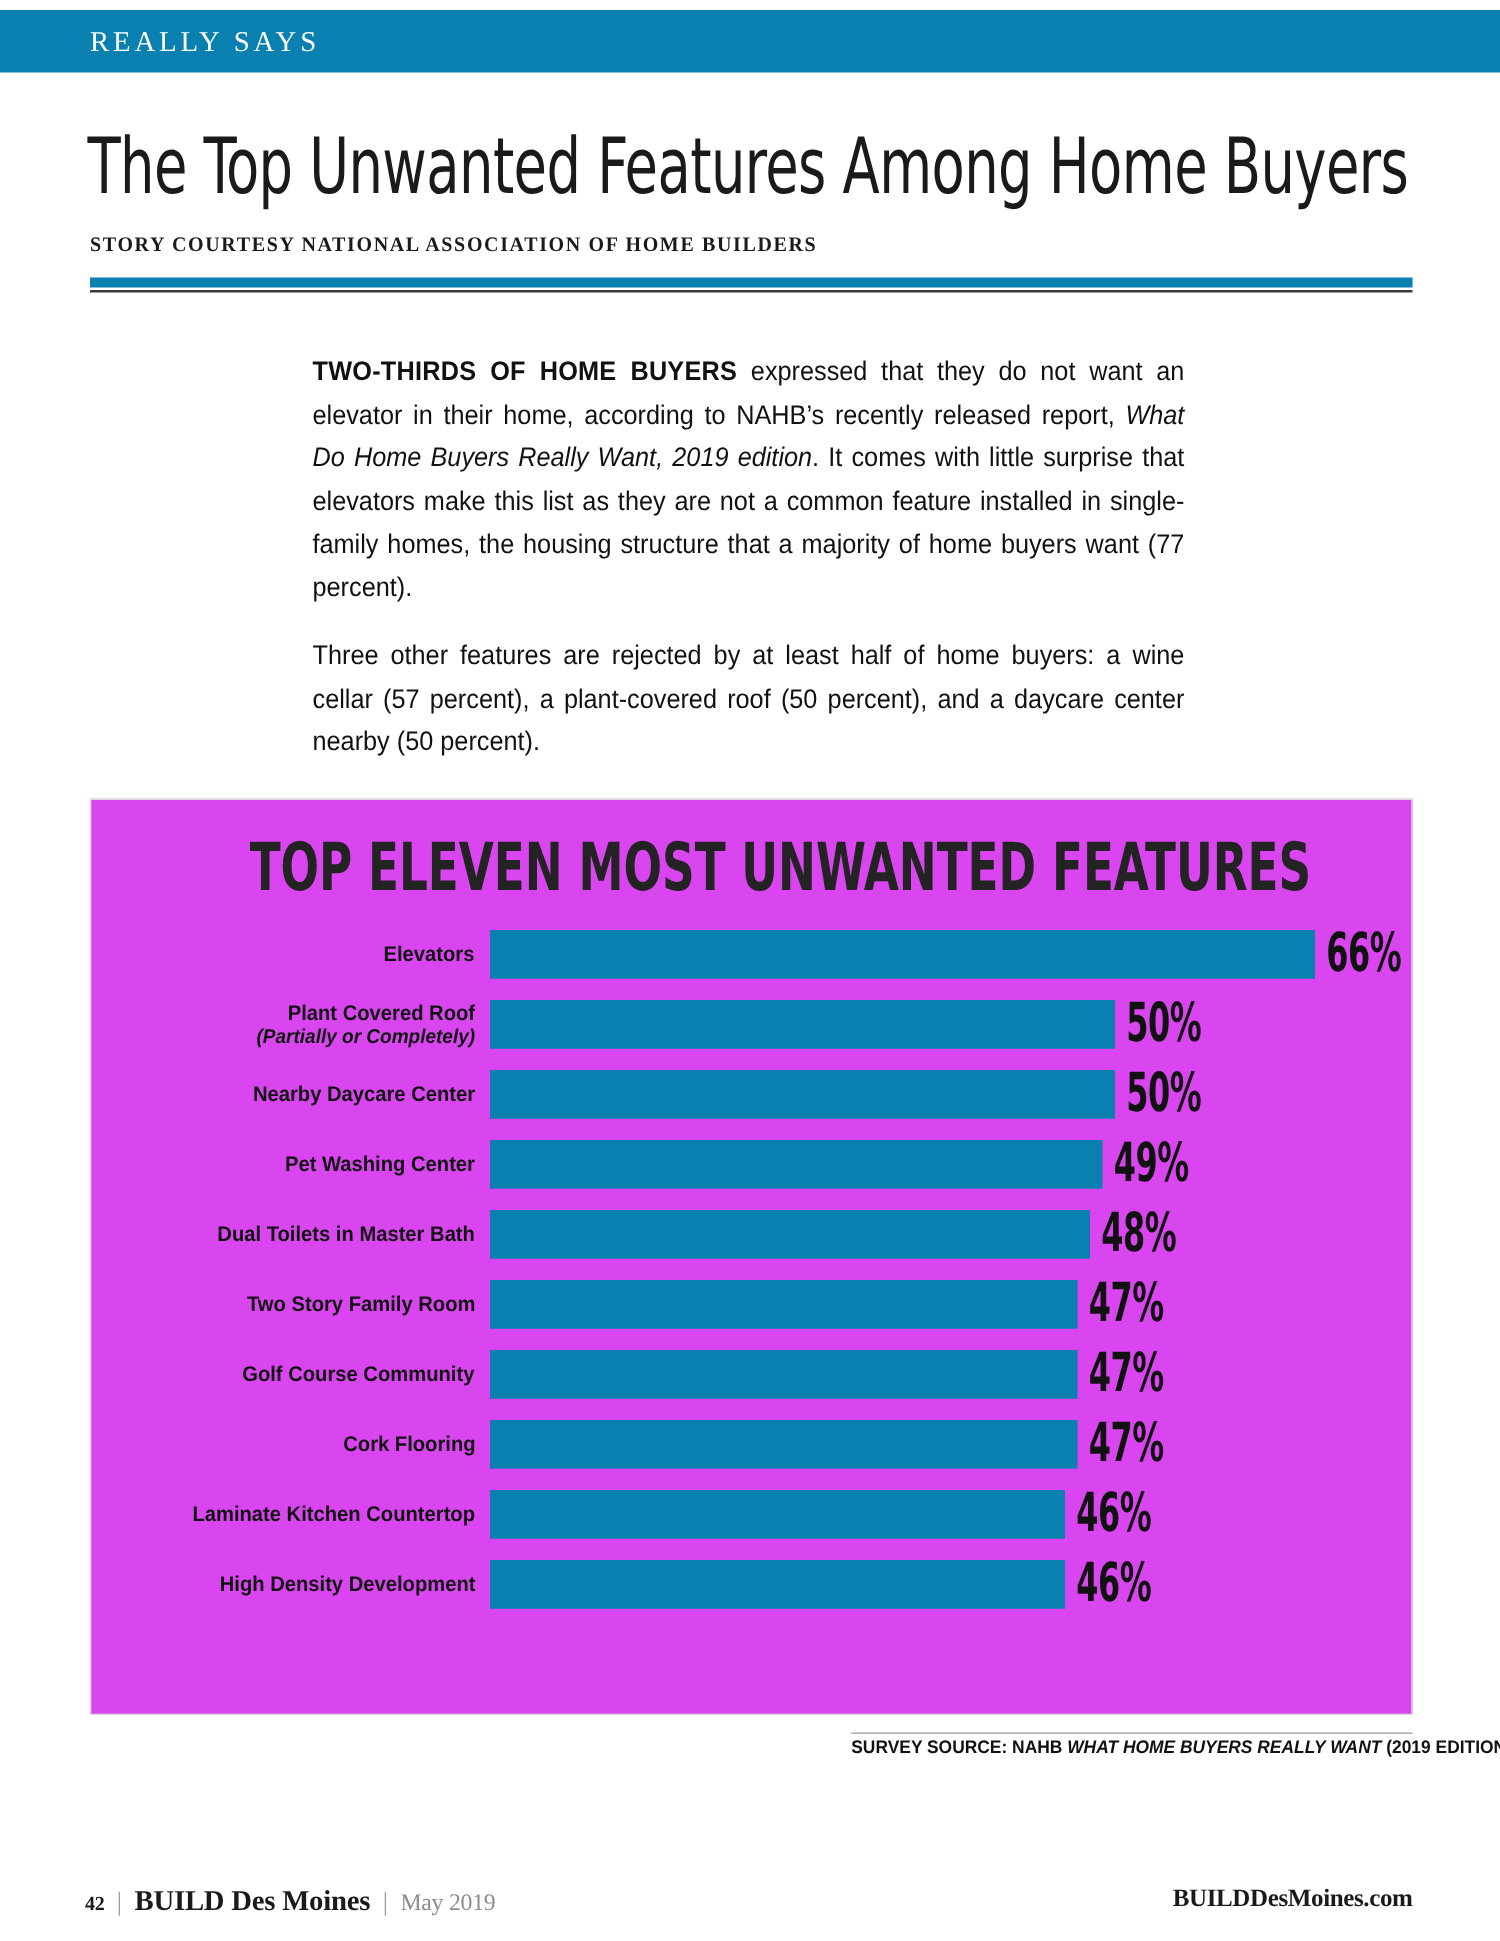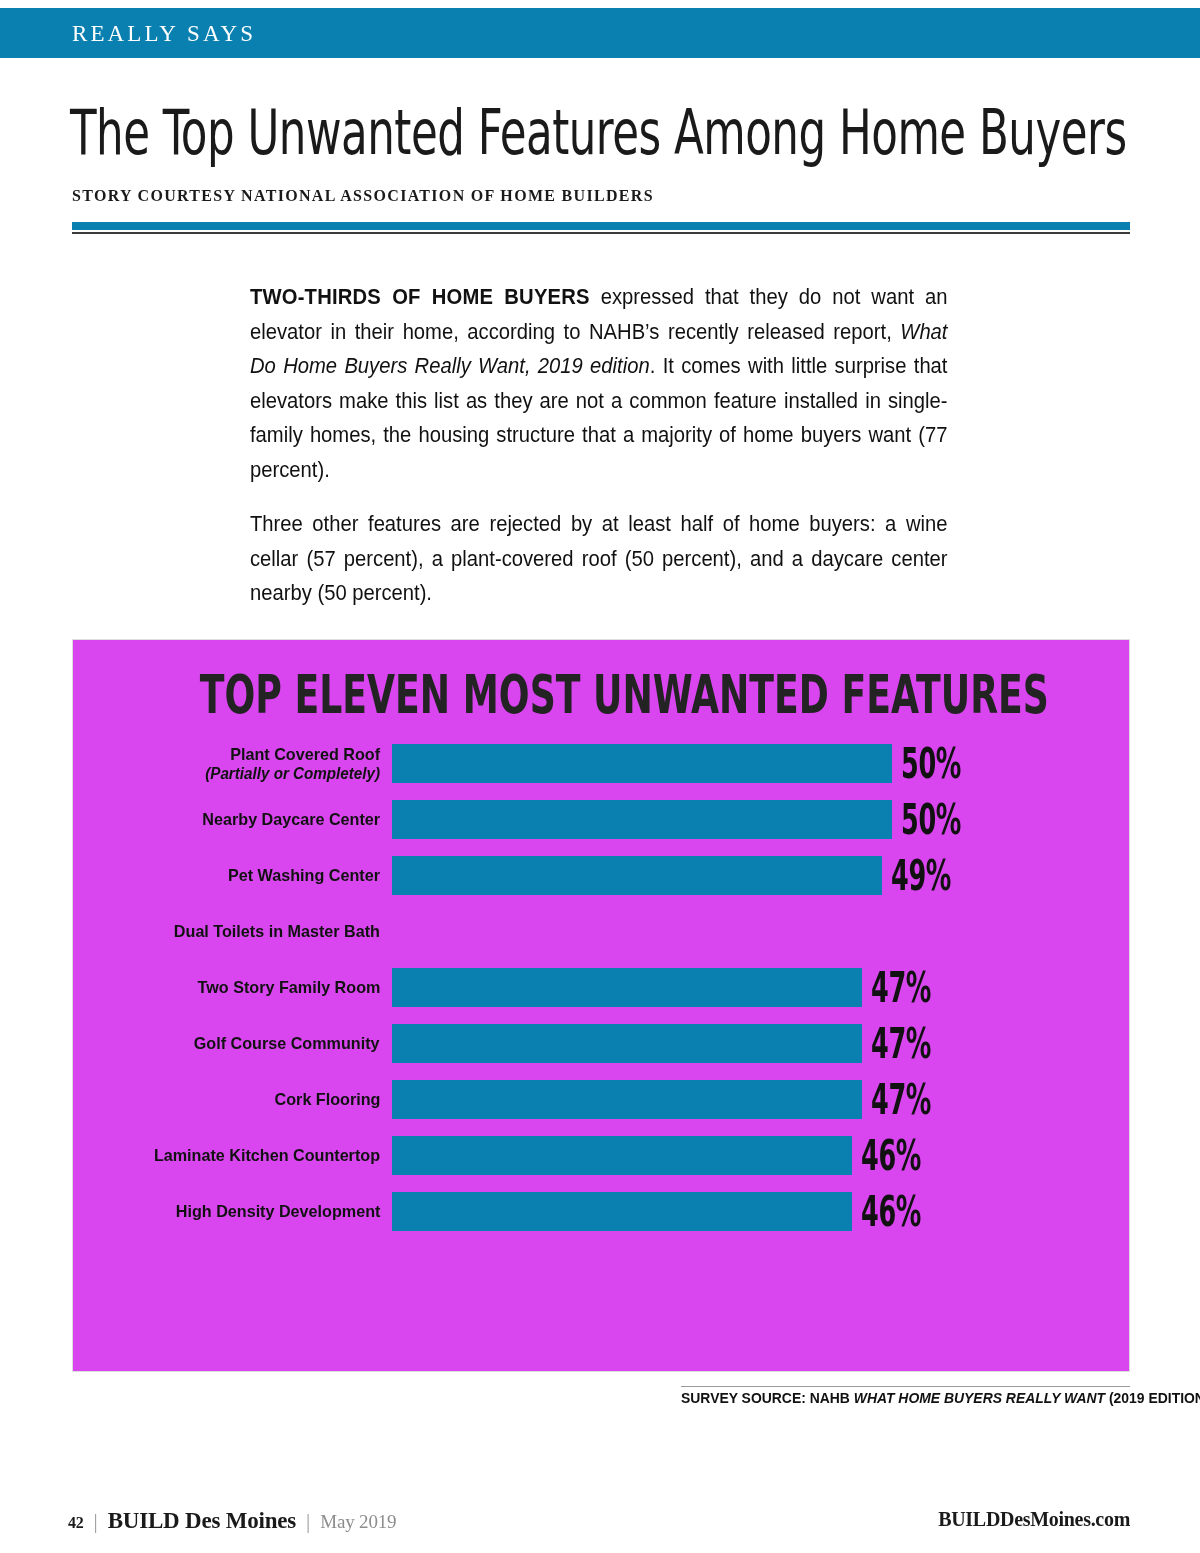--- a/index.html
+++ b/index.html
@@ -276,20 +276,29 @@
 <div class="body-copy">
   <p><span class="lead">TWO-THIRDS OF HOME BUYERS</span><span> expressed that they do not want an elevator in their home, according to NAHB’s recently released report, </span><em>What Do Home Buyers Really Want, 2019 edition</em><span>. It comes with little surprise that elevators make this list as they are not a common feature installed in single-family homes, the housing structure that a majority of home buyers want (77 percent).</span></p>
   <p>Three other features are rejected by at least half of home buyers: a wine cellar (57 percent), a plant-covered roof (50 percent), and a daycare center nearby (50 percent).</p>
 </div>
 
 <div class="chart-panel">
   <div class="chart-title">TOP ELEVEN MOST UNWANTED FEATURES</div>
   <div class="bars">
       <div class="bar-row">
         <div class="bar-label">
+          <span>Elevators</span>
+        </div>
+        <div class="bar-track">
+          <div class="bar-fill" style="width: 660px; background: rgb(9, 128, 176);"></div>
+          <div class="bar-value" style="left: 669px;">66%</div>
+        </div>
+      </div>
+      <div class="bar-row">
+        <div class="bar-label">
           <span>Plant Covered Roof</span>
           <span class="sub">(Partially or Completely)</span>
         </div>
         <div class="bar-track">
           <div class="bar-fill" style="width: 500px; background: rgb(9, 128, 176);"></div>
           <div class="bar-value" style="left: 509px;">50%</div>
         </div>
       </div>
       <div class="bar-row">
         <div class="bar-label">
@@ -305,20 +314,24 @@
           <span>Pet Washing Center</span>
         </div>
         <div class="bar-track">
           <div class="bar-fill" style="width: 490px; background: rgb(9, 128, 176);"></div>
           <div class="bar-value" style="left: 499px;">49%</div>
         </div>
       </div>
       <div class="bar-row">
         <div class="bar-label">
           <span>Dual Toilets in Master Bath</span>
+        </div>
+        <div class="bar-track">
+          <div class="bar-fill" style="width: 480px; background: rgb(9, 128, 176);"></div>
+          <div class="bar-value" style="left: 489px;">48%</div>
         </div>
       </div>
       <div class="bar-row">
         <div class="bar-label">
           <span>Two Story Family Room</span>
         </div>
         <div class="bar-track">
           <div class="bar-fill" style="width: 470px; background: rgb(9, 128, 176);"></div>
           <div class="bar-value" style="left: 479px;">47%</div>
         </div>

